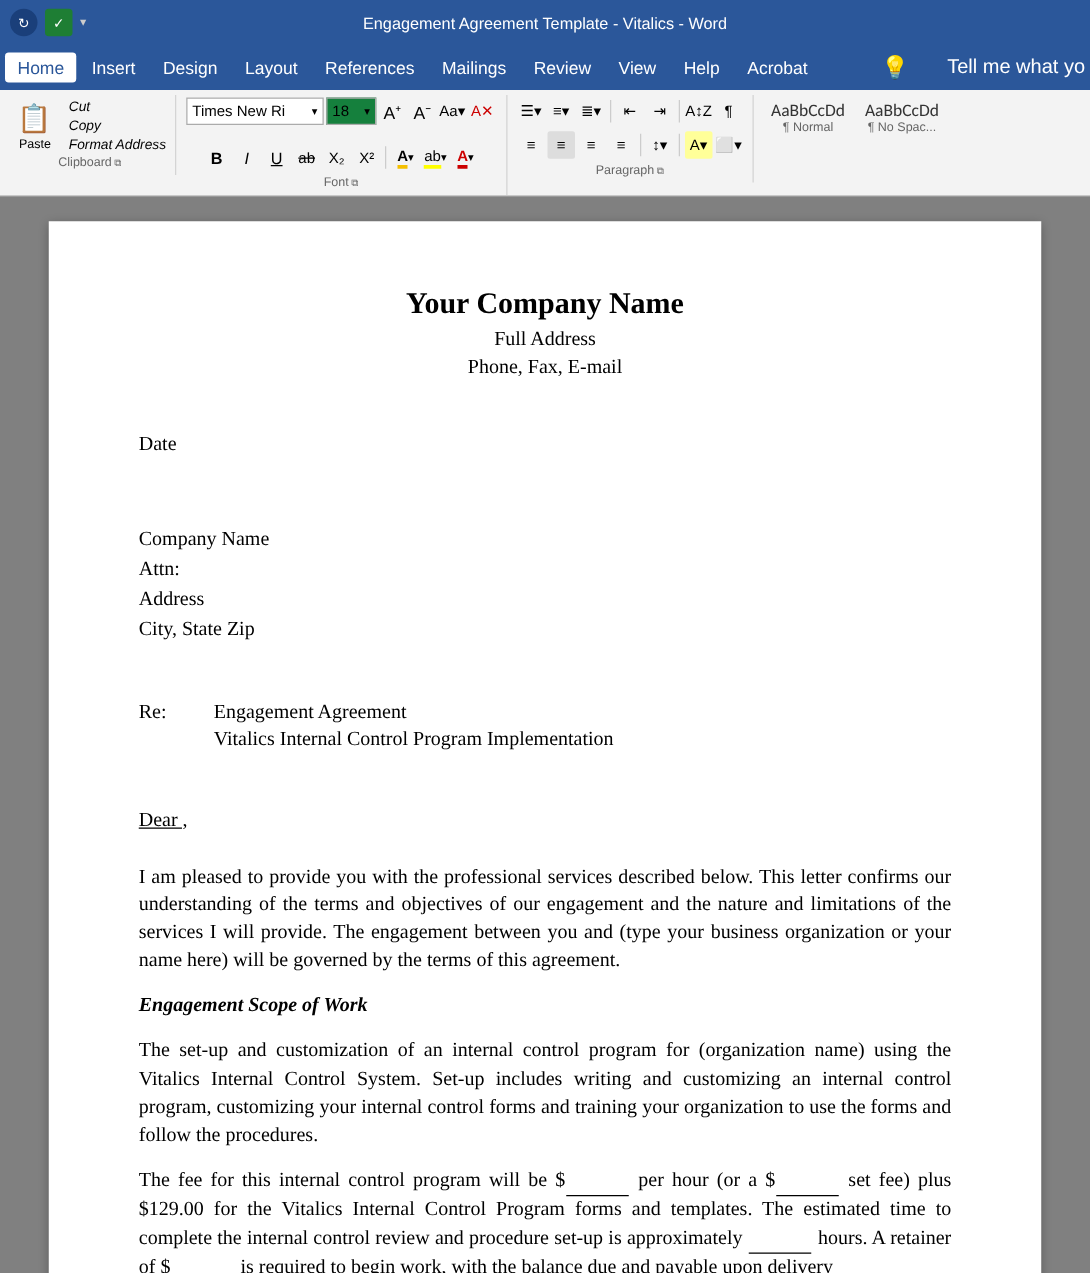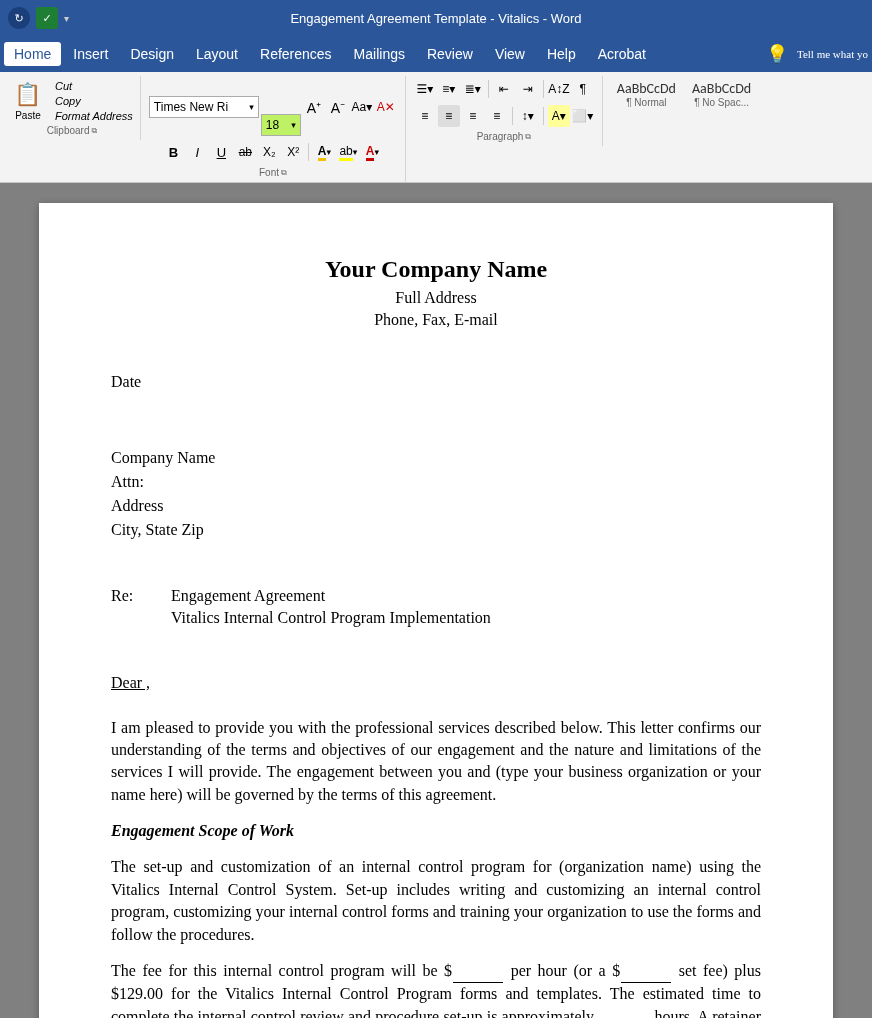--- a/index.html
+++ b/index.html
@@ -73,25 +73,26 @@
       color: #2b579a;
     }
     .menu-right {
       margin-left: auto;
       display: flex;
       align-items: center;
       gap: 8px;
     }
     .tell-me {
       color: white;
-      font-family: Liberation Serif, serif;
-      font-size: 11px;
+      font-family: Liberation Sans, sans-serif;
+      font-size: 16px;
       display: flex;
       align-items: center;
       gap: 4px;
+      margin-left: 22px;
     }
 
     
     .ribbon {
       background: #f3f3f3;
       border-bottom: 1px solid #c8c8c8;
       padding: 4px 4px 0;
       display: flex;
       align-items: flex-start;
       gap: 0;
@@ -185,28 +186,27 @@
       border: 1px solid #ababab;
       height: 22px;
       padding: 0 4px;
       font-family: 'Segoe UI', Arial, sans-serif;
       font-size: 12px;
       width: 110px;
     }
     .size-selector {
       display: flex;
       align-items: center;
-      background: #bef264;
+      background: #15803d;
       border: 1px solid #ababab;
       height: 22px;
       padding: 0 4px;
       font-family: 'Segoe UI', Arial, sans-serif;
       font-size: 12px;
       width: 40px;
-      margin-top: 36px;
     }
     .font-row {
       display: flex;
       gap: 2px;
       align-items: center;
       margin-bottom: 2px;
     }
     .icon-btn {
       width: 22px;
       height: 22px;
@@ -369,21 +369,21 @@
         <div class="small-ribbon-btn">Format Address</div>
       </div>
     </div>
     <div class="ribbon-group-label">
       <span>Clipboard</span>
       <span class="expander">⧉</span>
     </div>
   </div>
 
   <div class="ribbon-group" style="min-width:200px;">
-    <div class="ribbon-group-content" style="flex-direction:column; gap:3px;">
+    <div class="ribbon-group-content" style="flex-direction:column; gap:13px;">
       <div class="font-row">
         <div class="font-selector">
           <span>Times New Ri</span>
           <span style="margin-left:auto; font-size:9px;">▾</span>
         </div>
         <div class="size-selector">
           <span>18</span>
           <span style="margin-left:auto; font-size:9px;">▾</span>
         </div>
         <div class="icon-btn" style="font-size:14px;">A⁺</div>

